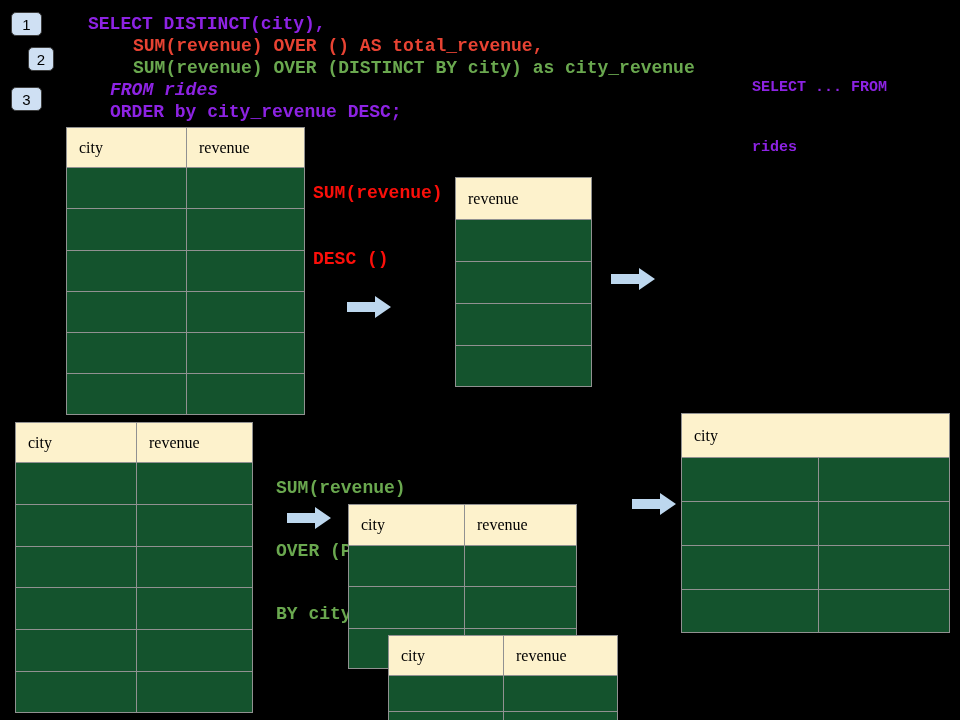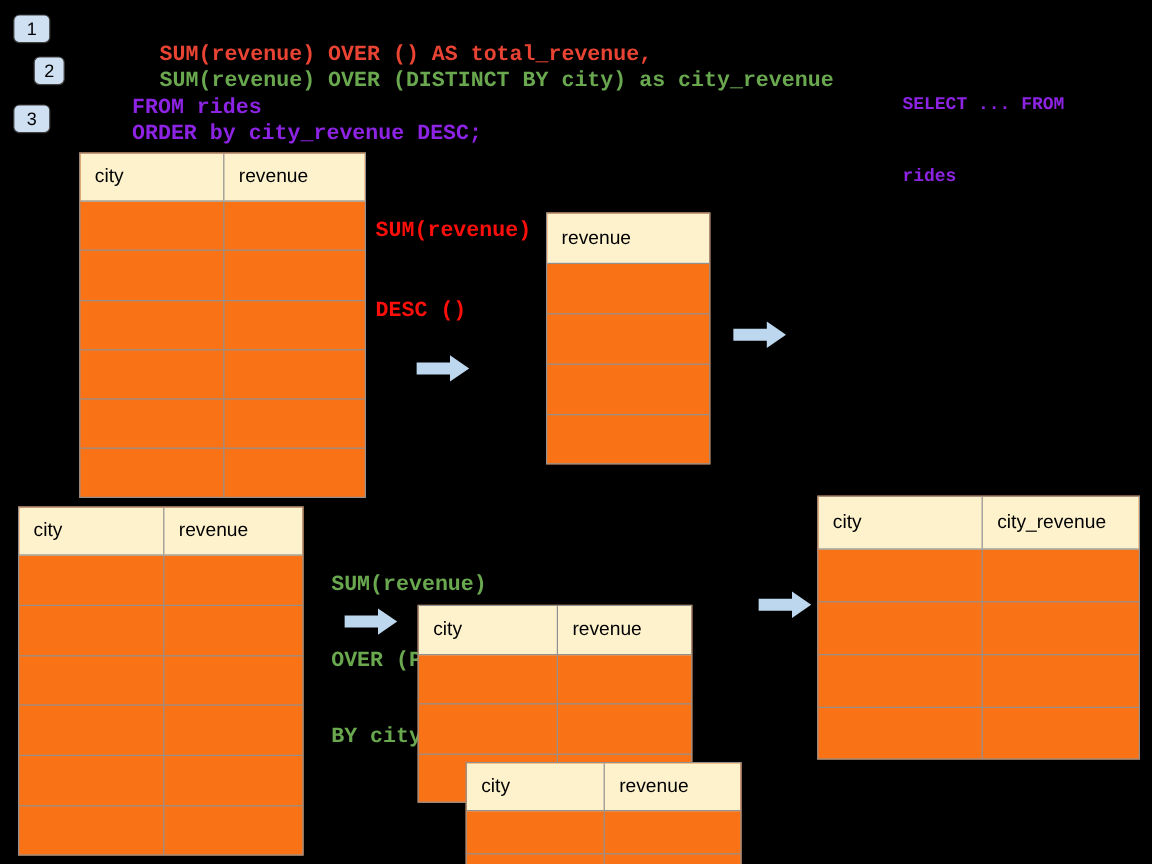--- a/index.html
+++ b/index.html
@@ -19,22 +19,22 @@
   .purple{color:var(--purple,#8d23e3);}
   .red{color:var(--red,#e84333);}
   .label-red{color:var(--label_red,#fb0f0a);}
   .green{color:var(--green,#6aa84f);}
   .badge{
     position:absolute;display:flex;align-items:center;justify-content:center;
     background:var(--badge_fill,#cfe0f3);border:1.5px solid #3d3d3d;border-radius:5px;
     font-size:15px;color:#000;box-sizing:border-box;
   }
   .tbl{
-    position:absolute;background:#f97316;border:1px solid var(--border,#919191);
-    box-sizing:border-box;overflow:hidden;
+    position:absolute;background:#14532d;border:1px solid var(--border,#919191);
+    box-sizing:border-box;overflow:hidden;font-family:Liberation Serif, serif;
   }
   .trow{display:flex;box-sizing:border-box;border-bottom:1px solid var(--border,#919191);}
   .trow:last-child{border-bottom:none;}
   .tcell{box-sizing:border-box;}
   .tcell+.tcell{border-left:1px solid var(--border,#919191);}
   .tcell:last-child{flex:1;}
   .thead{background:var(--header_fill,#fdf2cc);}
   .hcell{display:flex;align-items:center;padding-left:12px;font-size:16px;color:#000;}
   .arrow{position:absolute;color:var(--arrow,#bdd7ee);line-height:0;}
 </style>
@@ -46,23 +46,24 @@
   <div class="badge" style="left:11px;top:12px;width:31px;height:24px;">
       <span>1</span>
     </div>
   <div class="badge" style="left:28px;top:47px;width:26px;height:24px;">
       <span>2</span>
     </div>
   <div class="badge" style="left:11px;top:87px;width:31px;height:24px;">
       <span>3</span>
     </div>
 
+  <div class="code sql-main purple" style="left:88px;top:13px;">SELECT DISTINCT(city),</div>
   <div class="code sql-main red" style="left:133px;top:35px;text-align:center;">SUM(revenue) OVER () AS total_revenue,</div>
   <div class="code sql-main green" style="left:133px;top:57px;">SUM(revenue) OVER (DISTINCT BY city) as city_revenue</div>
-  <div class="code sql-main purple" style="left:110px;top:79px;">FROM rides</div>
+  <div class="code sql-main purple" style="left:110px;top:79px;font-style:italic;">FROM rides</div>
   <div class="code snippet purple" style="left:752px;top:38px;">
     <div>SELECT ... FROM</div>
     <div>rides</div>
   </div>
 
   <div class="code sql-main purple" style="left:110px;top:101px;">ORDER by city_revenue DESC;</div>
 
   <div class="code lbl label-red" style="left:313px;top:138px;line-height:22px;">
     <div>SUM(revenue)</div>
     <div>DESC ()</div>
@@ -184,21 +185,20 @@
       </div>
       <div class="trow" style="height: 36px;">
         <div class="tcell" style="width: 114px;"></div>
         <div class="tcell" style="width: 116px;"></div>
       </div>
     </div>
 
   <div class="tbl" style="left:681px;top:413px;width:269px;height:220px;">
       <div class="trow thead" style="height: 44px;">
         <div class="tcell hcell" style="width: 136px;">city</div>
-        <div class="tcell hcell" style="width: 133px;">city_revenue</div>
       </div>
       <div class="trow" style="height: 44px;">
         <div class="tcell" style="width: 136px;"></div>
         <div class="tcell" style="width: 133px;"></div>
       </div>
       <div class="trow" style="height: 44px;">
         <div class="tcell" style="width: 136px;"></div>
         <div class="tcell" style="width: 133px;"></div>
       </div>
       <div class="trow" style="height: 44px;">

